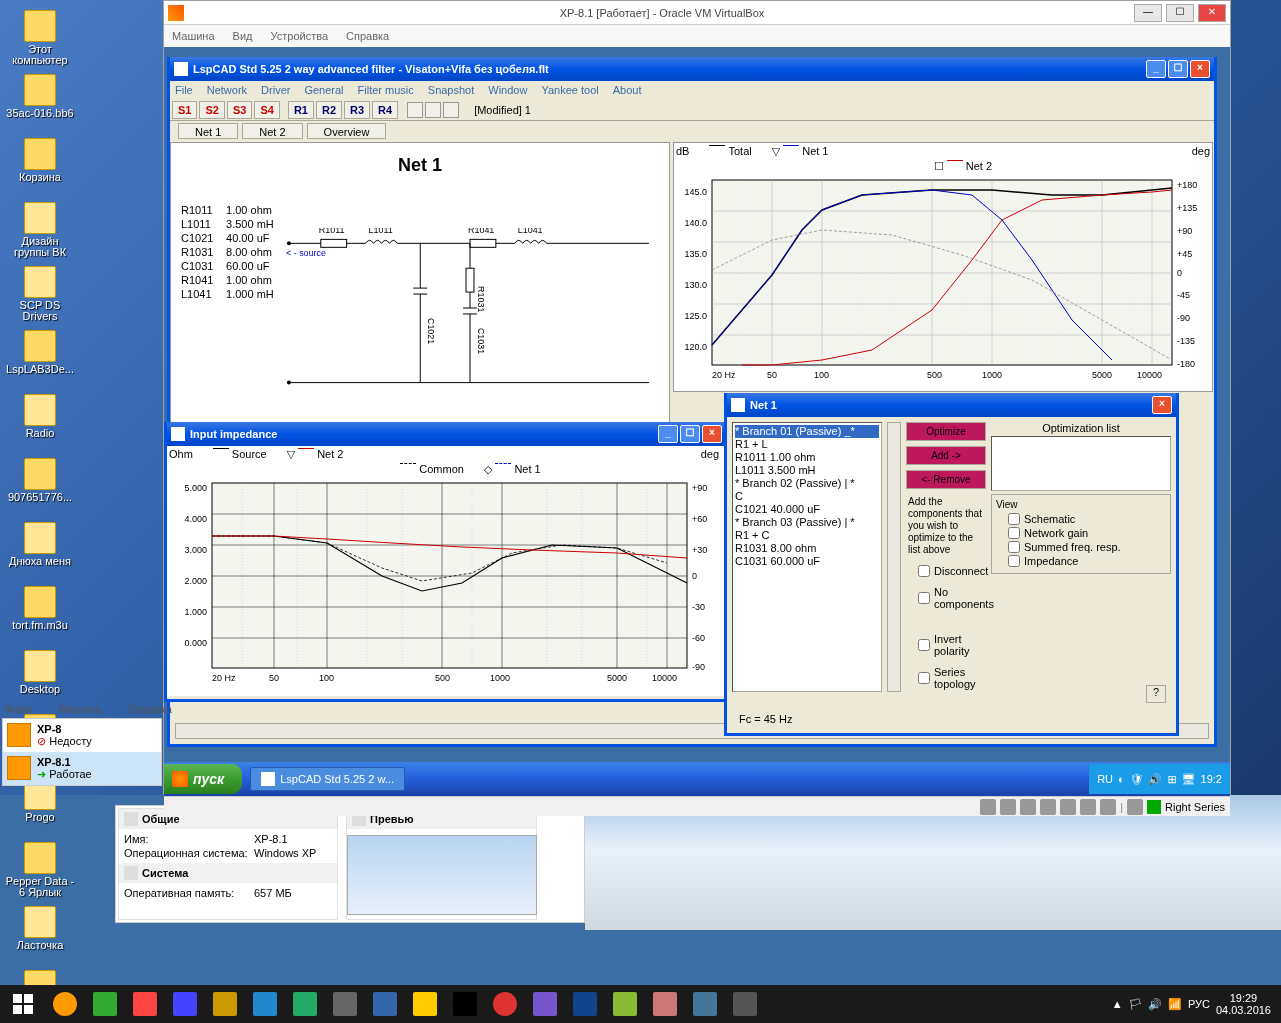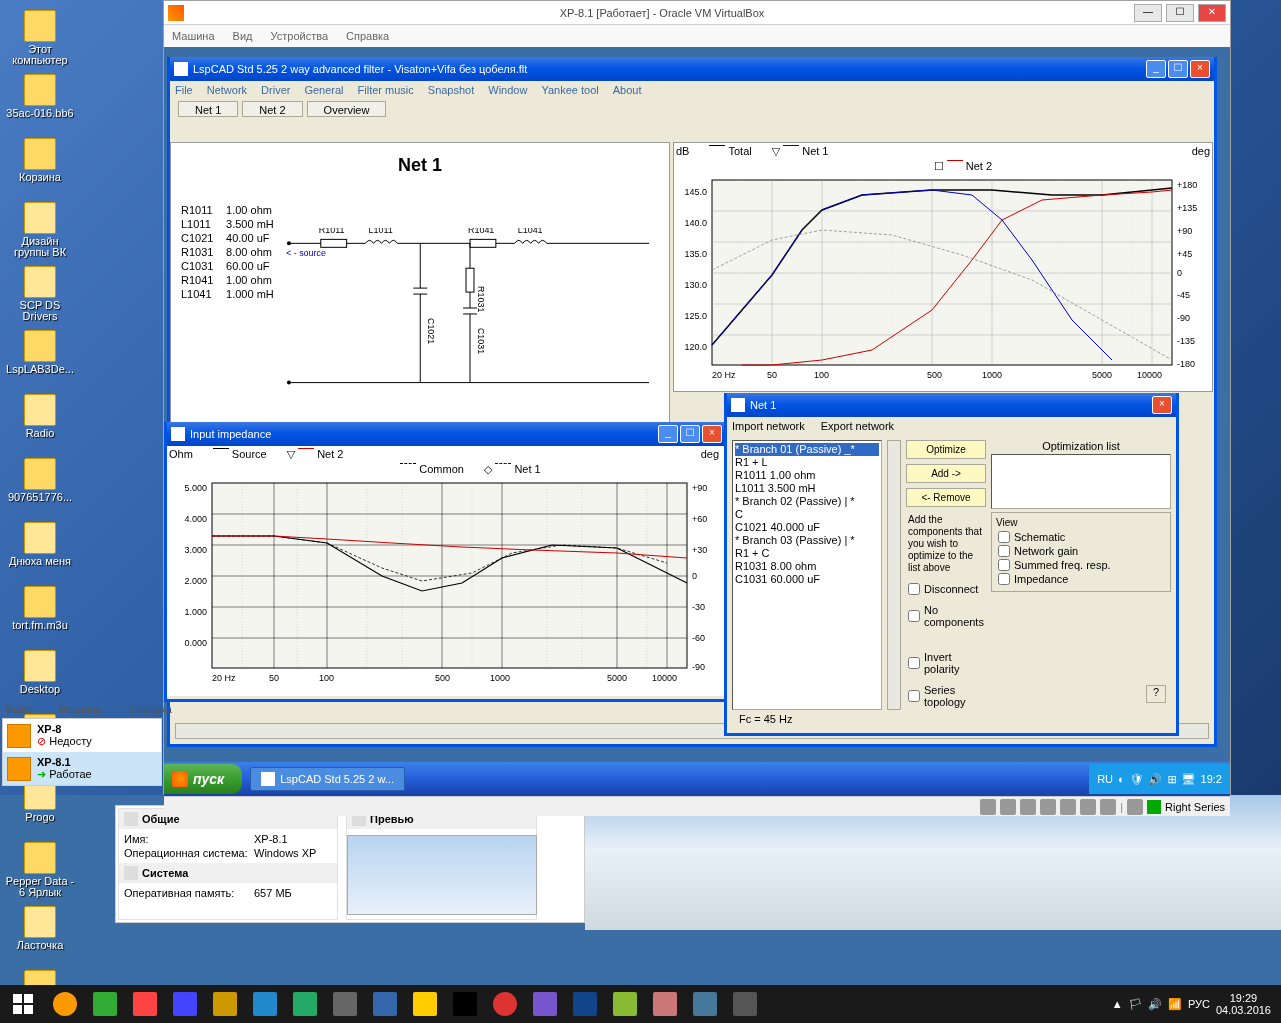--- a/index.html
+++ b/index.html
@@ -14,21 +14,21 @@
 .vbox-title{height:24px;background:#fff;display:flex;align-items:center;padding:0 4px;border-bottom:1px solid #d0d0d0}
 .vbox-title .vicon{width:16px;height:16px;background:linear-gradient(45deg,#f90,#f50);margin-right:6px}
 .vbox-title .ttxt{flex:1;text-align:center;color:#444}
 .vbox-title .wbtns{display:flex;gap:4px}
 .wbtn{width:28px;height:18px;background:#e8e8e8;border:1px solid #aaa;text-align:center;line-height:14px;cursor:pointer;font-size:10px}
 .wbtn.close{background:#e84545;color:#fff}
 .vbox-menu{height:22px;background:#f8f8f8;padding:0 8px;display:flex;gap:18px;align-items:center;color:#666}
 .vbox-menu span{cursor:pointer}
 .vm-content{position:relative;width:100%;height:749px;background:#3a6ea5;overflow:hidden}
 .xp-win{position:absolute;background:#ece9d8;border:3px solid #0054e3;border-top:none}
-.xp-title{height:24px;background:linear-gradient(#3b77e3,#0054e3,#0046c8);color:#fff;display:flex;align-items:center;padding:0 4px;font-weight:normal;font-size:12px}
+.xp-title{height:24px;background:linear-gradient(#3b77e3,#0054e3,#0046c8);color:#fff;display:flex;align-items:center;padding:0 4px;font-weight:bold;font-size:12px}
 .xp-title .ti{width:14px;height:14px;background:#fff;margin-right:5px}
 .xp-title .tt{flex:1}
 .xp-title .tbts{display:flex;gap:2px}
 .xbtn{width:20px;height:18px;background:#4a8cf0;border:1px solid #fff;border-radius:2px;text-align:center;line-height:14px;color:#fff;cursor:pointer;font-size:10px}
 .xbtn.cl{background:#e8502f}
 .lspcad{left:3px;top:10px;width:1050px;height:690px}
 .lsp-menu{height:18px;background:#ece9d8;padding:0 5px;display:flex;gap:14px;align-items:center;color:#3a6aa5;font-size:11px}
 .lsp-menu span{cursor:pointer}
 .lsp-toolbar{height:22px;background:#ece9d8;display:flex;align-items:center;padding:0 2px;border-bottom:1px solid #aca899}
 .tb-btn{padding:2px 5px;border:1px solid #aca899;background:#f0f0e8;margin-right:2px;cursor:pointer;font-weight:bold;font-size:11px}
@@ -50,45 +50,45 @@
 .chart1{position:absolute;left:503px;top:85px;width:540px;height:250px;background:#fff;border:1px solid #999}
 .chart-legend{display:flex;justify-content:center;gap:20px;font-size:10px;padding:2px}
 .chart-legend .leg{display:flex;align-items:flex-start;gap:3px}
 .impedance{position:absolute;left:0;top:375px;width:565px;height:280px}
 .net1win{position:absolute;left:560px;top:346px;width:455px;height:343px}
 .net1-menu{height:18px;background:#ece9d8;padding:0 5px;display:flex;gap:16px;align-items:center}
 .net1-body{display:flex;height:280px;padding:5px;gap:5px}
 .nlist{width:150px;background:#fff;border:1px inset #aca899;padding:2px;font-size:10px;line-height:13px;overflow:auto}
 .nlist .hl{background:#316ac5;color:#fff}
 .ncol{width:80px;display:flex;flex-direction:column;gap:5px}
-.nbt{padding:3px 6px;border:1px solid #aca899;background:#fef9c3;cursor:pointer;font-size:10px}
+.nbt{padding:3px 6px;border:1px solid #aca899;background:#be185d;cursor:pointer;font-size:10px}
 .nhelp{font-size:10px;padding:2px;line-height:12px}
 .fset{margin-top:3px;border:1px solid #aca899;padding:4px}
 .fset .ft{font-size:10px;color:#000;margin-bottom:3px}
-.chk{display:flex;align-items:center;gap:4px;font-size:10px;margin:2px 2px}
+.chk{display:flex;align-items:center;gap:4px;font-size:10px;margin:2px 12px}
 .chk input{width:12px;height:12px}
 .ncol2{flex:1}
 .olist{background:#fff;border:1px inset #aca899;height:55px;margin-bottom:2px}
 .fc-line{position:absolute;bottom:8px;left:12px;font-size:11px}
 .helpbtn{position:absolute;right:10px;bottom:30px;width:20px;height:18px;border:1px solid #aca899;background:#ece9d8;text-align:center;cursor:pointer}
 .xp-task{position:absolute;bottom:0;left:0;right:0;height:34px;background:linear-gradient(#3a81e8,#245edc,#1941a5);display:flex;align-items:center}
 .start{height:30px;padding:0 18px 0 8px;background:linear-gradient(#5eb556,#3a9e2f,#2a7e1f);color:#fff;font-weight:bold;font-style:italic;font-size:14px;display:flex;align-items:center;border-radius:0 10px 10px 0;cursor:pointer}
 .start::before{content:"";width:16px;height:16px;background:radial-gradient(#f90,#f50);margin-right:5px;border-radius:2px}
 .tsk-item{height:24px;margin-left:8px;padding:0 10px;background:#4a8ce0;border:1px solid #2a5aaa;color:#fff;display:flex;align-items:center;gap:5px;cursor:pointer;font-size:11px;border-radius:2px}
 .tray{margin-left:auto;height:30px;background:#1a9ce8;display:flex;align-items:center;padding:0 8px;gap:5px;color:#fff;font-size:10px}
 .vbox-status{height:20px;background:#f0f0f0;border-top:1px solid #ccc;display:flex;justify-content:flex-end;align-items:center;gap:4px;padding:0 5px;font-size:10px}
 .st-ic{width:16px;height:16px;background:#999;border-radius:2px}
 .vb-left{position:absolute;left:2px;top:700px;width:160px;z-index:5}
 .vb-left-menu{display:flex;gap:27px;font-size:11px;color:#555;padding:3px}
 .vb-left-tb{display:flex;gap:12px;padding:8px 5px}
 .vb-tb-item{text-align:center;font-size:10px;color:#1a6aa8;cursor:pointer}
 .vb-tb-item .ic{width:28px;height:28px;margin:0 auto 2px}
 .gear{background:radial-gradient(#fa0,#f80);border-radius:50%}
 .vm-list{background:#fff;border:1px solid #ccc}
-.vm-item{display:flex;align-items:center;padding:4px;gap:6px;cursor:pointer}
+.vm-item{display:flex;padding:4px;gap:6px;cursor:pointer}
 .vm-item.sel{background:#cce4f7}
 .vm-ic{width:24px;height:24px;background:#f90;border:1px solid #c70}
 .vm-details{position:absolute;left:115px;top:805px;width:470px;height:118px;background:#fff;border:1px solid #ccc;display:flex;gap:8px;padding:2px}
 .det-col{width:220px;border:1px solid #e0e0e0}
 .det-hd{background:#f0f0f0;padding:3px 5px;font-weight:bold;display:flex;align-items:center;gap:4px}
 .det-body{padding:3px 5px;font-size:10px;line-height:14px}
 .det-row{display:flex}
 .det-row .k{width:130px}
 .preview{width:191px}
 .prv{margin:6px auto;width:190px;height:80px;background:linear-gradient(#b8d4f0,#e8f0fa);border:1px solid #aaa}
@@ -163,20 +163,36 @@
       <div class="lsp-menu">
         <span>File</span>
         <span>Network</span>
         <span>Driver</span>
         <span>General</span>
         <span>Filter music</span>
         <span>Snapshot</span>
         <span>Window</span>
         <span>Yankee tool</span>
         <span>About</span>
+      </div>
+      <div class="lsp-toolbar">
+        <div class="tb-btn r">S1</div>
+        <div class="tb-btn r">S2</div>
+        <div class="tb-btn r">S3</div>
+        <div class="tb-btn r">S4</div>
+        <div class="tb-sep"></div>
+        <div class="tb-btn b">R1</div>
+        <div class="tb-btn b">R2</div>
+        <div class="tb-btn b">R3</div>
+        <div class="tb-btn b">R4</div>
+        <div class="tb-sep"></div>
+        <div class="tb-icon"></div>
+        <div class="tb-icon"></div>
+        <div class="tb-icon"></div>
+        <div class="tb-txt">[Modified] 1</div>
       </div>
       <div class="lsp-tabs">
         <div class="lsp-tab">Net 1</div>
         <div class="lsp-tab">Net 2</div>
         <div class="lsp-tab">Overview</div>
       </div>
 
       <div class="schematic">
         <div class="sch-title">Net 1</div>
         <div class="sch-body">
@@ -396,24 +412,20 @@
     </div>
 
     <div class="xp-win net1win">
       <div class="xp-title">
         <div class="ti"></div>
         <div class="tt">Net 1</div>
         <div class="tbts">
             <div class="xbtn cl">×</div>
           </div>
       </div>
-      <div class="net1-menu">
-        <span>Import network</span>
-        <span>Export network</span>
-      </div>
       <div class="net1-body">
         <div class="nlist">
           <div class="hl">* Branch 01 (Passive) _*</div>
           <div>  R1 + L</div>
           <div>  R1011   1.00      ohm</div>
           <div>  L1011   3.500     mH</div>
           <div></div>
           <div>* Branch 02 (Passive) | *</div>
           <div>  C</div>
           <div>  C1021   40.000    uF</div>

